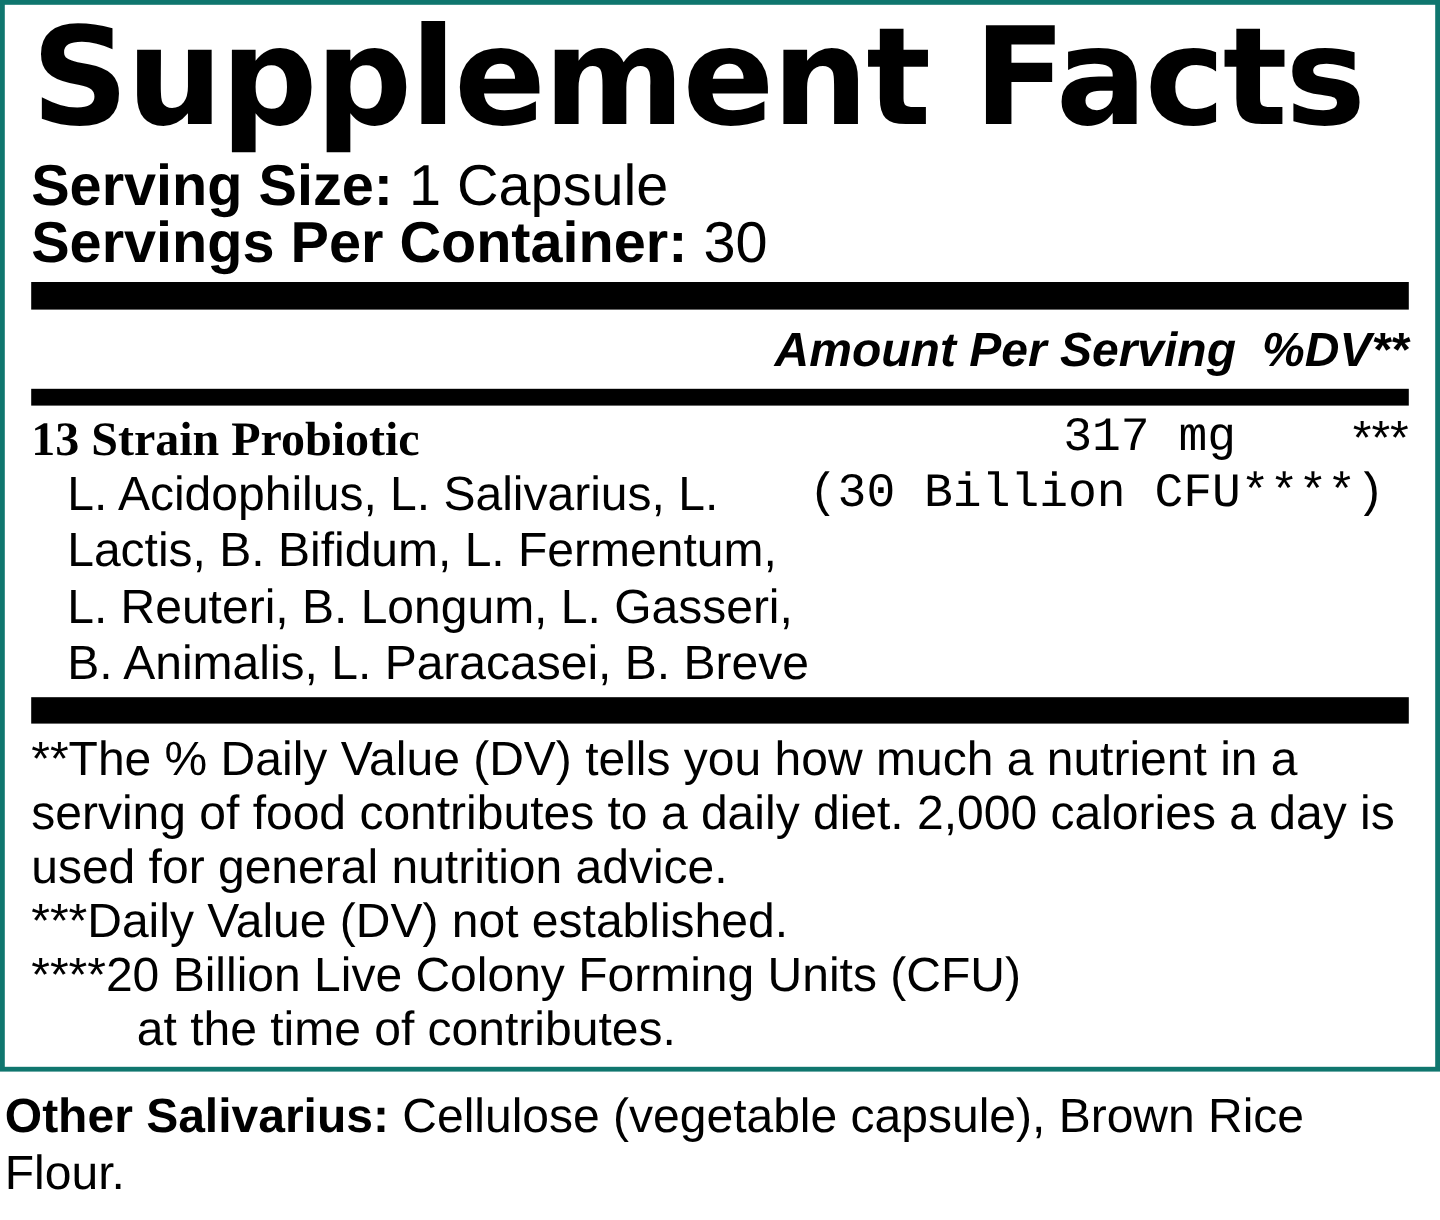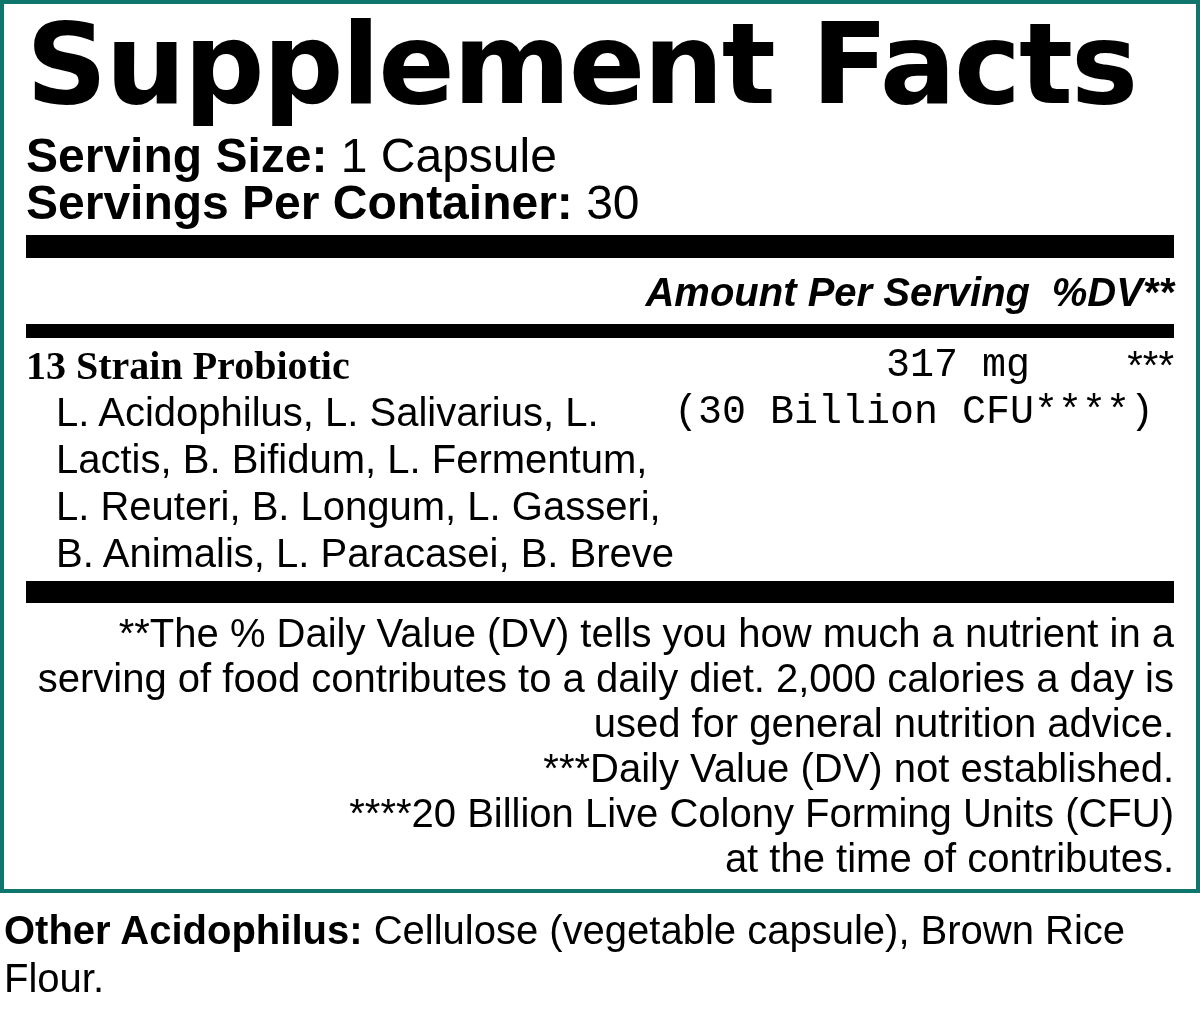--- a/index.html
+++ b/index.html
@@ -57,21 +57,21 @@
   .row-name-col { flex: 1; min-width: 0; }
   .row-name { font-weight: bold; white-space: nowrap; font-family: Liberation Serif, serif; }
   .ing-line { padding-left: 30px; white-space: nowrap; }
   .row-amount { width: 356px; text-align: right; white-space: nowrap; font-family: Liberation Mono, monospace; }
   .row-dv { width: 144px; text-align: right; white-space: nowrap; }
   .footnotes {
     font-size: 40px;
     line-height: 45px;
     margin: 8px 0 8px 0;
   }
-  .fn-line { white-space: nowrap; text-align: right; }
+  .fn-line { white-space: nowrap; }
   .fn-indent { padding-left: 88px; }
   .other {
     font-size: 40px;
     line-height: 48px;
     margin-top: 13px;
     padding: 0 4px;
   }
   .other-line { white-space: nowrap; }
 </style>
 </head>
@@ -116,15 +116,15 @@
     <div class="fn-line">serving of food contributes to a daily diet. 2,000 calories a day is</div>
     <div class="fn-line">used for general nutrition advice.</div>
     <div class="fn-line">***Daily Value (DV) not established.</div>
     <div class="fn-line">****20 Billion Live Colony Forming Units (CFU)</div>
     <div class="fn-line fn-indent">at the time of contributes.</div>
   </div>
 
 </div>
 
 <div class="other">
-  <div class="other-line"><span class="bold">Other Acidophilus:</span><span> Cellulose (vegetable capsule), Brown Rice</span></div>
+  <div class="other-line"><span class="bold">Other Salivarius:</span><span> Cellulose (vegetable capsule), Brown Rice</span></div>
   <div class="other-line">Flour.</div>
 </div>
 
 </body></html>

